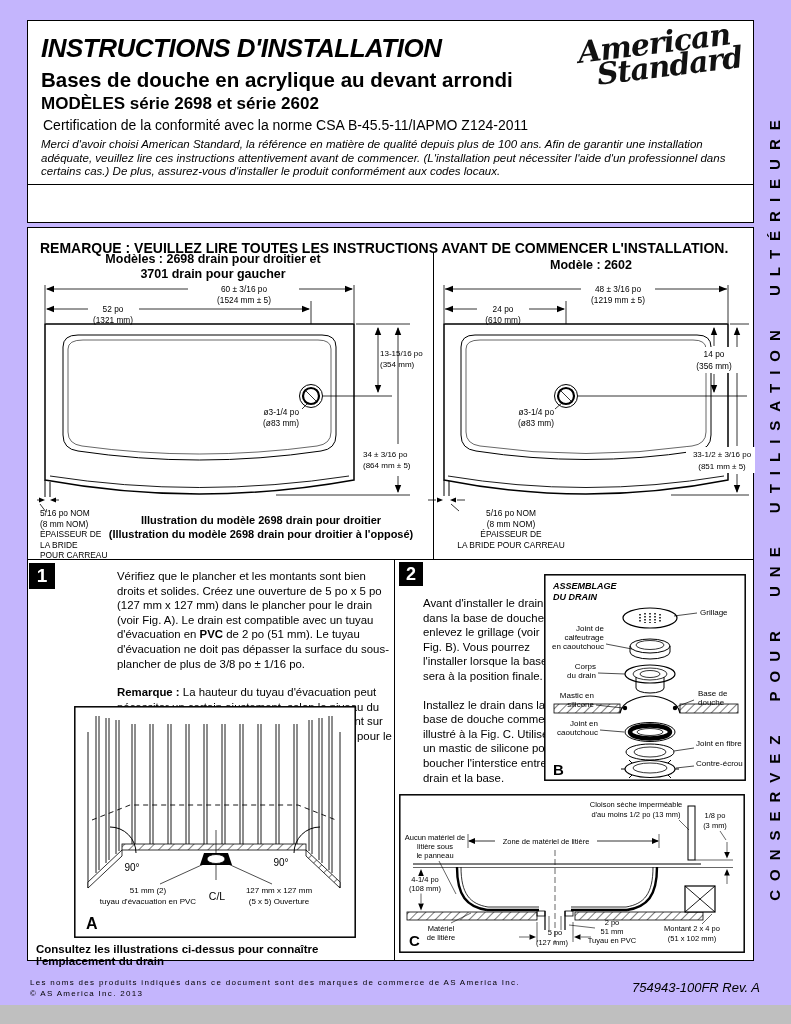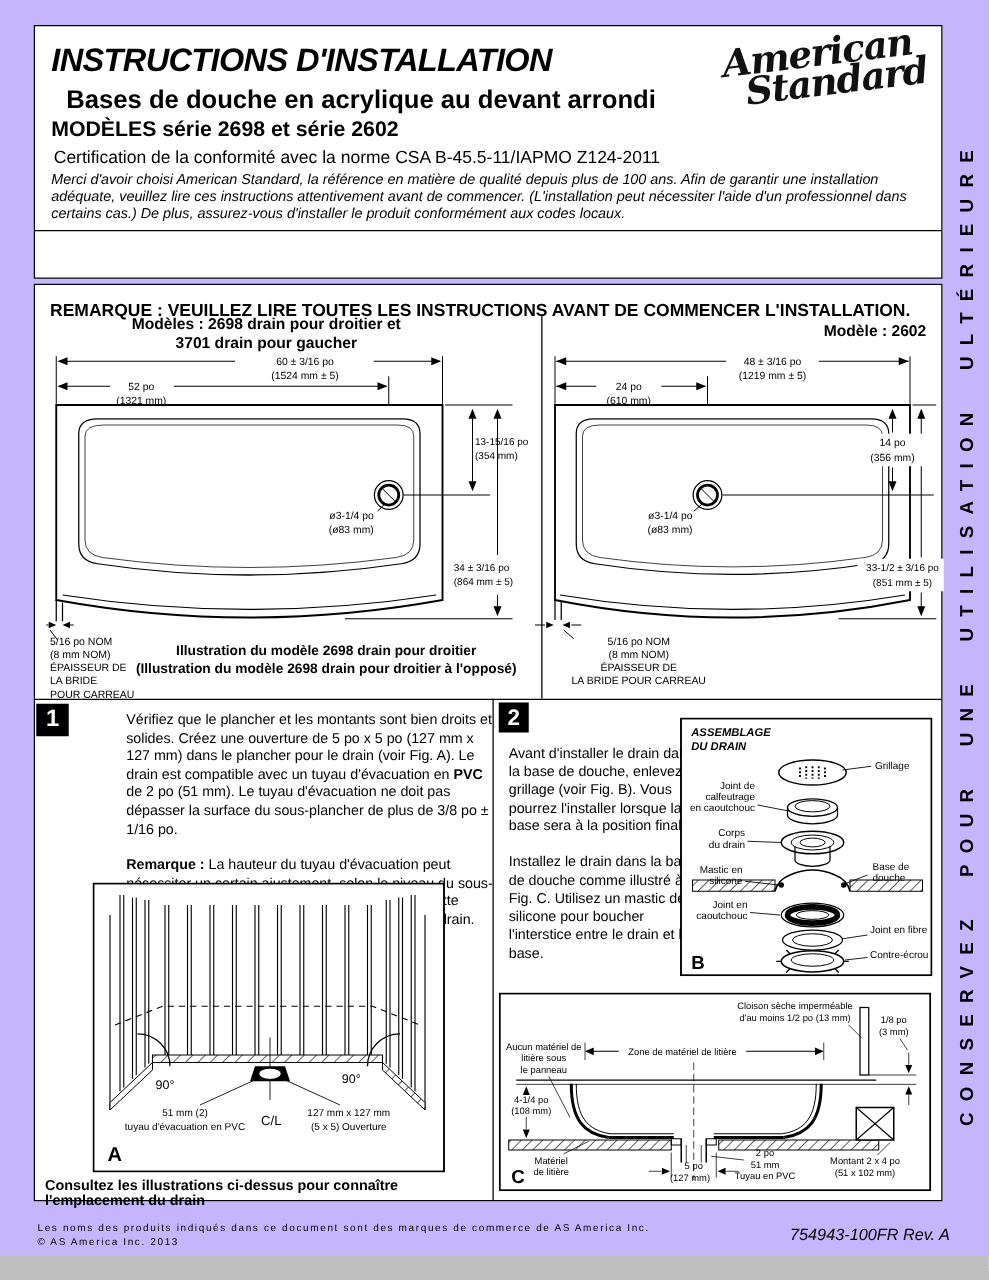--- a/index.html
+++ b/index.html
@@ -4,33 +4,33 @@
 <style>
   html,body{margin:0;padding:0;background:#bfbfbf;}
   .page{position:relative;width:791px;height:1005px;background:#c4b5fd;overflow:hidden;
         font-family:"Liberation Sans",sans-serif;color:#000;}
   .abs{position:absolute;}
   .box{position:absolute;background:#fff;border:1.8px solid #000;box-sizing:border-box;}
   .title{font-size:26px;font-weight:bold;font-style:italic;letter-spacing:-0.5px;white-space:nowrap;}
   .logo{font-family:"DejaVu Serif",serif;font-style:italic;font-weight:bold;font-size:30px;
         line-height:0.80;transform:rotate(-7deg);letter-spacing:-1px;color:#111;}
   .logo .l2{display:block;margin-left:16px;}
-  .subtitle{font-size:20.5px;font-weight:bold;white-space:nowrap;margin-left:12px;}
+  .subtitle{font-size:20.5px;font-weight:bold;white-space:nowrap;}
   .models{font-size:17px;font-weight:bold;white-space:nowrap;}
   .cert{font-size:14px;white-space:nowrap;}
   .intro{font-size:11.5px;font-style:italic;line-height:13.6px;}
   .hline{position:absolute;border-top:1.5px solid #000;left:0;right:0;}
   .vline{position:absolute;border-left:1.5px solid #000;top:0;}
   .alcove{font-size:14.5px;font-weight:bold;line-height:17.5px;}
   .remark{font-size:14px;font-weight:bold;white-space:nowrap;}
   .dtitle{font-size:12.5px;font-weight:bold;text-align:center;line-height:15px;}
   .stepnum{position:absolute;width:26px;height:26px;background:#000;color:#fff;
            font-size:19px;font-weight:bold;text-align:center;line-height:26px;}
   .steptext{font-size:11.4px;line-height:14.6px;text-align:left;}
-  .steptext p{margin:0 0 14px 0;}
+  .steptext p{margin:0 0 14px 16px;}
   .footnote{font-size:11.5px;font-weight:bold;}
   .sidetext{position:absolute;left:774px;top:506px;width:1010px;
             transform:translate(-50%,-50%) rotate(-90deg);text-align:center;white-space:nowrap;
             font-size:15px;font-weight:bold;letter-spacing:9px;word-spacing:12px;}
   .footsmall{font-size:8px;letter-spacing:1.3px;line-height:11px;}
   .footpart{font-size:13px;}
   svg text{font-family:"Liberation Sans",sans-serif;fill:#000;}
   .td{font-size:8.3px;}
   .tf{font-size:8.4px;}
   .tcap{font-size:11px;font-weight:bold;}
@@ -57,21 +57,21 @@
   </div>
 
   <div class="box" style="left:27px;top:227px;width:727px;height:734px;">
 
     <div class="abs remark" style="left:12px;top:12px;">REMARQUE : VEUILLEZ LIRE TOUTES LES INSTRUCTIONS AVANT DE COMMENCER L'INSTALLATION.</div>
 
     <div class="abs dtitle" style="left:35px;top:24px;width:300px;">
       <span>Modèles : 2698 drain pour droitier et</span><br>
       <span>3701 drain pour gaucher</span>
     </div>
-    <div class="abs dtitle" style="left:413px;top:30px;width:300px;text-align:right;">Modèle : 2602</div>
+    <div class="abs dtitle" style="left:413px;top:30px;width:300px;">Modèle : 2602</div>
 
     <div class="vline" style="left:405px;top:24px;height:307px;"></div>
 
     <svg class="abs" style="left:8px;top:55px;" width="392" height="276" viewBox="0 0 392 276">
       <g stroke="#000" fill="none" stroke-width="0.8">
         <line x1="9" y1="40" x2="9" y2="2"></line>
           <line x1="318" y1="40" x2="318" y2="2"></line>
         <line x1="11" y1="6" x2="152" y2="6"></line>
           <line x1="263" y1="6" x2="316" y2="6"></line>
         <line x1="11" y1="26" x2="52" y2="26"></line>

